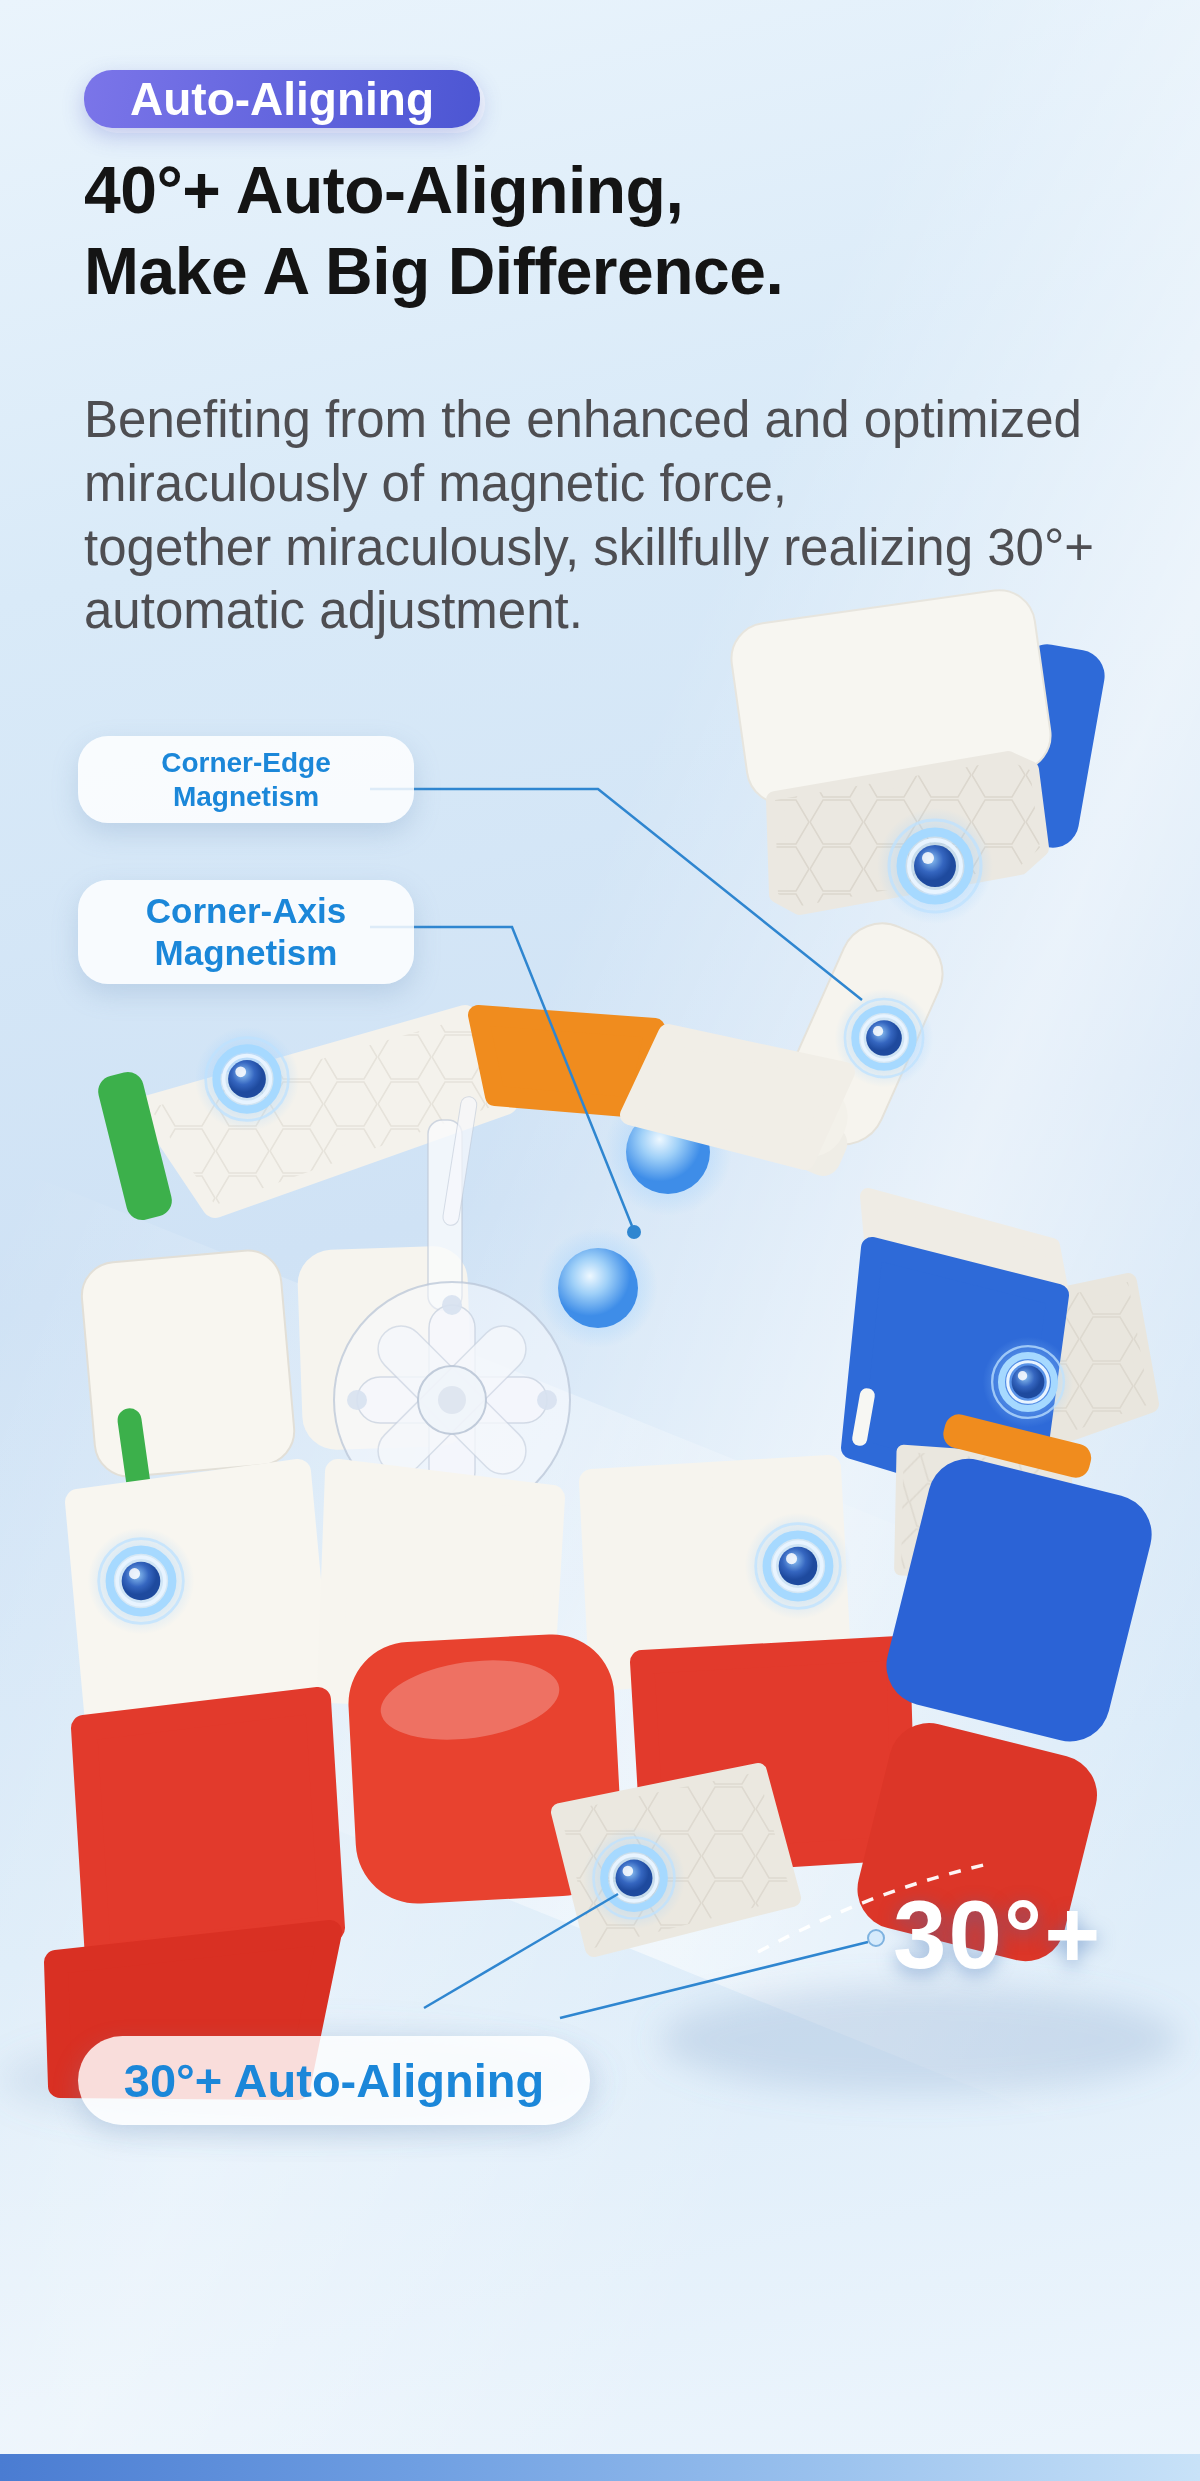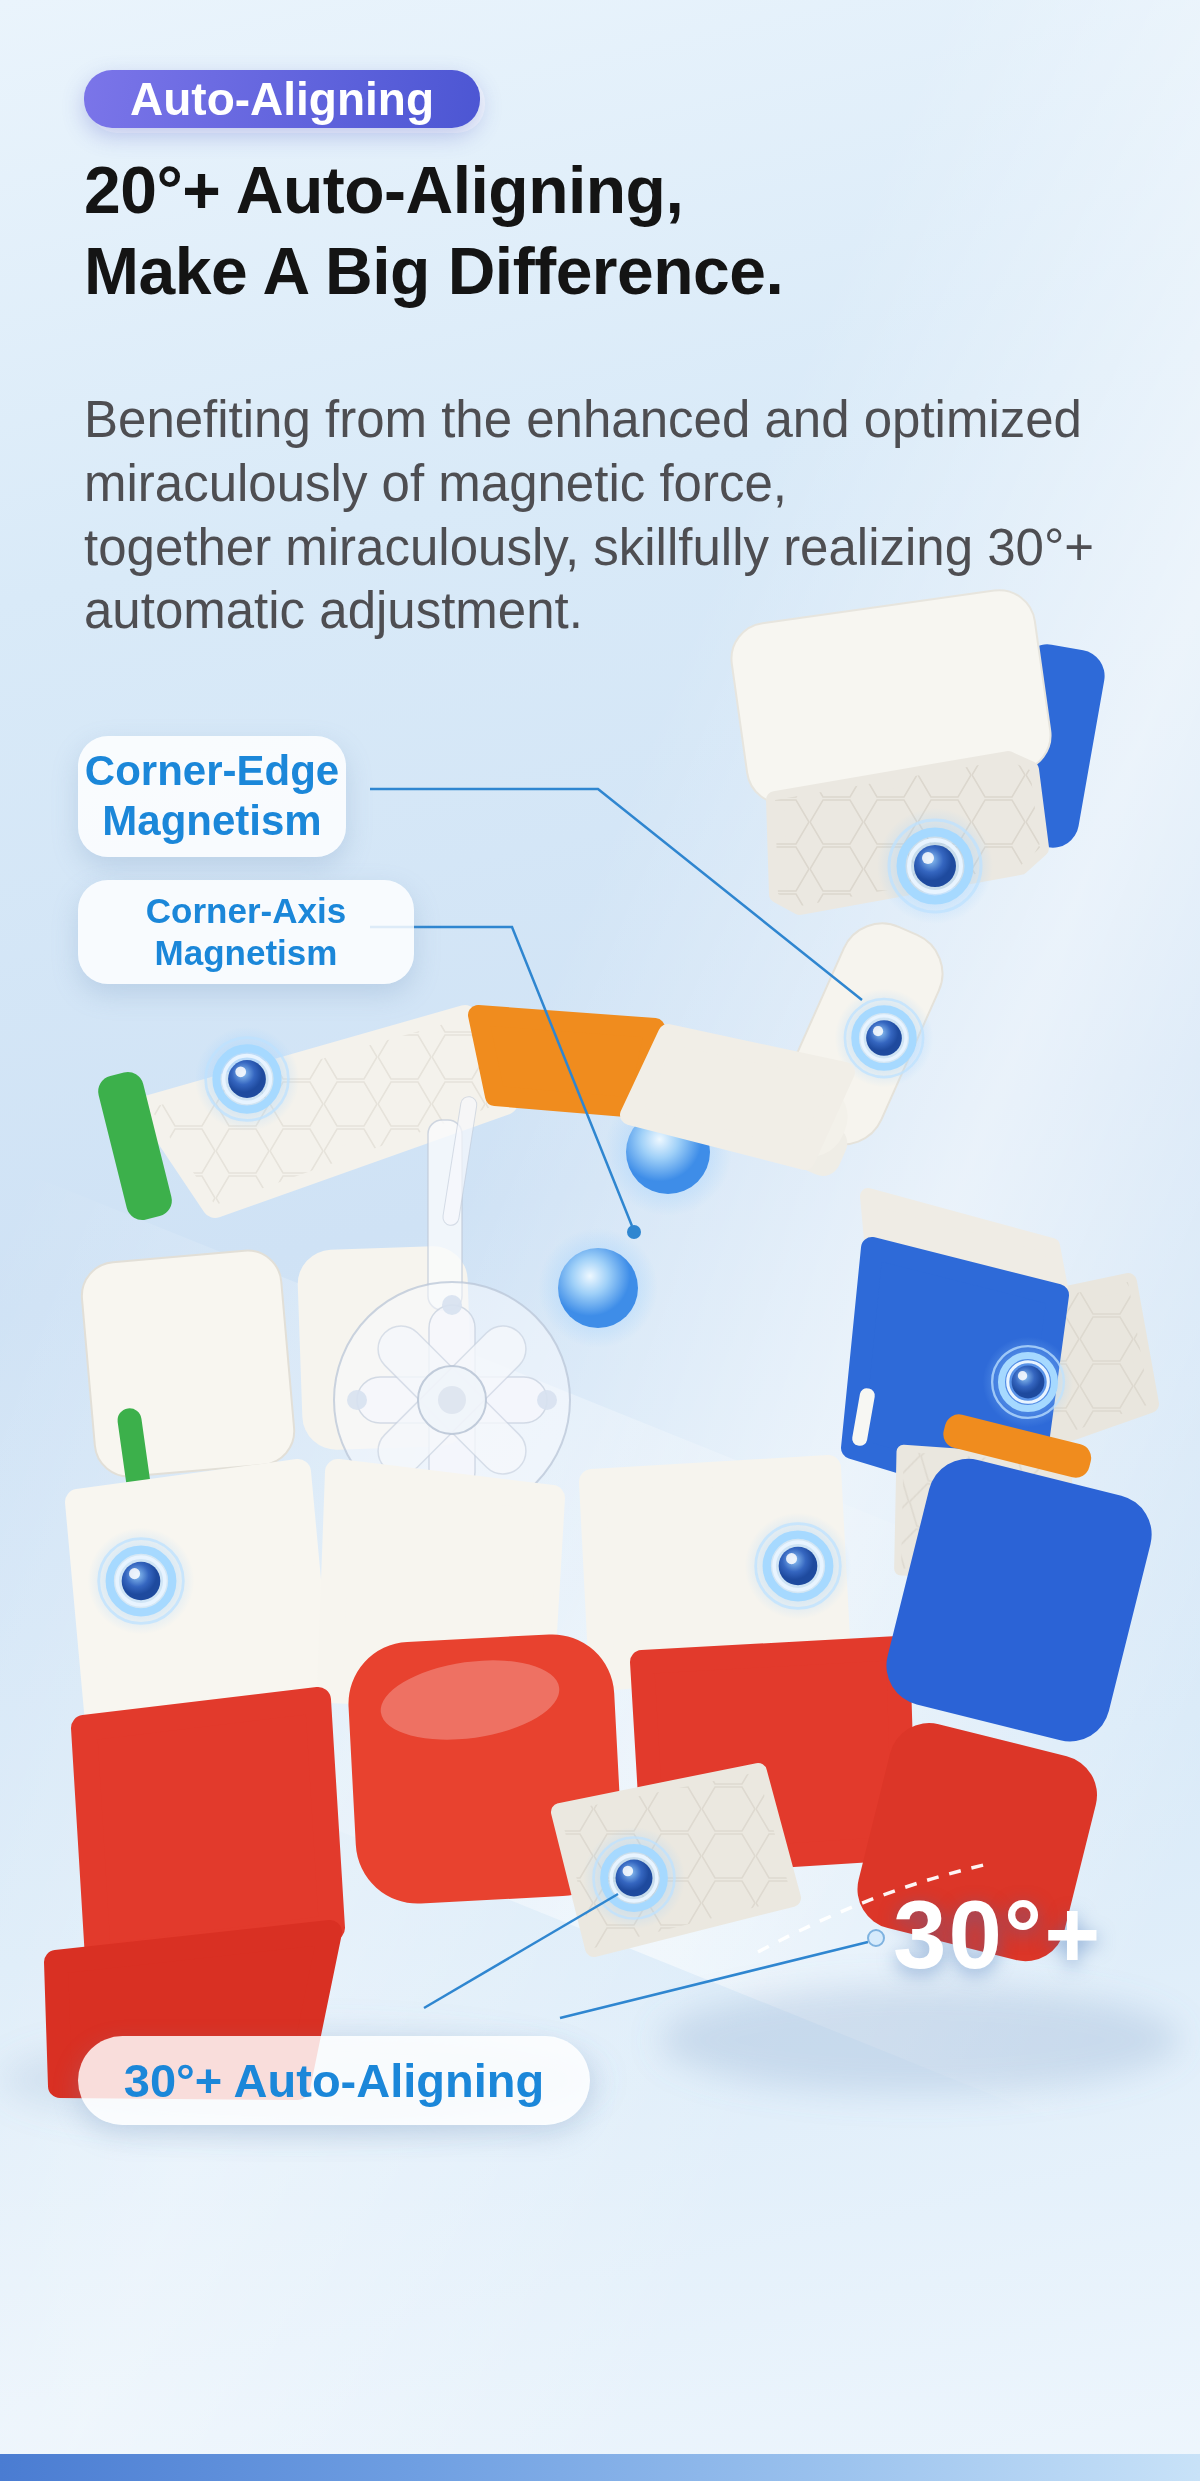--- a/index.html
+++ b/index.html
@@ -14,21 +14,21 @@
   .badge{position:absolute;left:84px;top:70px;padding:2px 46px;border-radius:28px;
     background:linear-gradient(100deg,#7b75e9 0%,#4c56d3 100%);
     color:#ffffff;font-size:46px;font-weight:bold;
     box-shadow:0 8px 22px rgba(80,90,200,0.30),5px 5px 0 rgba(255,255,255,0.55);}
   .headline{position:absolute;left:84px;top:150px;margin:0;font-size:66px;line-height:1.22;
     color:#141414;font-weight:bold;letter-spacing:-0.5px;}
   .intro{position:absolute;left:84px;top:388px;font-size:51px;line-height:1.25;color:#4e4e52;}
   .pill{position:absolute;background:rgba(255,255,255,0.84);border-radius:30px;
     box-shadow:0 10px 26px rgba(120,150,190,0.28);color:#1b87d9;font-weight:bold;text-align:center;}
   .pill span{display:block;}
-  .pill-1{left:78px;top:736px;width:268px;padding:10px 0;font-size:42px;line-height:1.2;}
+  .pill-1{left:78px;top:736px;width:336px;padding:10px 0;font-size:28px;line-height:1.2;}
   .pill-2{left:78px;top:880px;width:300px;padding:10px 18px;font-size:35px;line-height:1.2;}
   .pill-3{left:78px;top:2004px;width:512px;padding:17px 0;font-size:47px;border-radius:46px;margin-top:32px;}
   .angle{position:absolute;left:893px;top:1880px;font-size:96px;font-weight:bold;color:#ffffff;
     letter-spacing:2px;text-shadow:0 5px 18px rgba(60,110,180,0.50);}
   .bottom-bar{position:absolute;left:0;top:2454px;width:1200px;height:27px;
     background:linear-gradient(90deg,#4a7cd2 0%,#6f9fe2 35%,#9cc3ee 70%,#c8e2f8 100%);}
 </style>
 </head>
 <body>
 
@@ -174,21 +174,21 @@
     </g>
     <circle cx="634" cy="1232" r="7" fill="#2f86d0"></circle>
     <circle cx="876" cy="1938" r="8" fill="#d6ebfc" stroke="#7fb3e0" stroke-width="2"></circle>
   </svg>
 
   <div class="badge">
     <span>Auto-Aligning</span>
   </div>
 
   <h1 class="headline">
-    <span>20°+ Auto-Aligning,</span><br>
+    <span>40°+ Auto-Aligning,</span><br>
     <span>Make A Big Difference.</span>
   </h1>
 
   <div class="intro">
     <div>Benefiting from the enhanced and optimized</div>
     <div>miraculously of magnetic force,</div>
     <div>together miraculously, skillfully realizing 30°+</div>
     <div>automatic adjustment.</div>
   </div>
 

